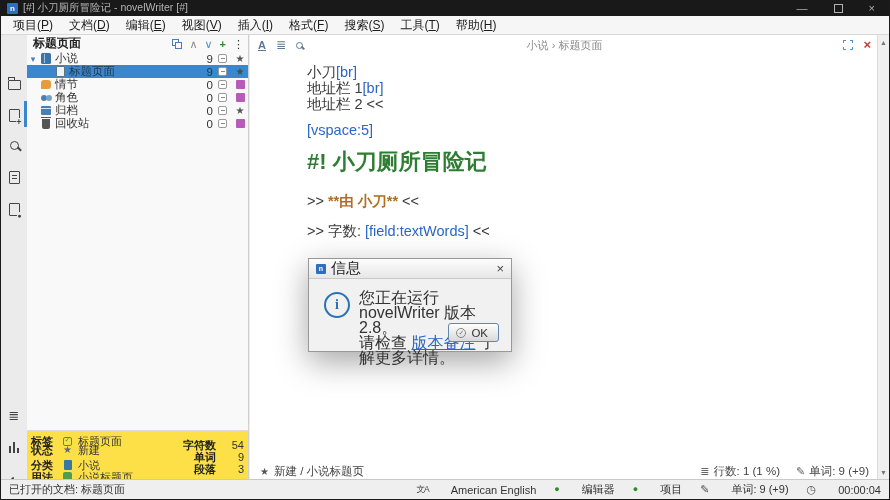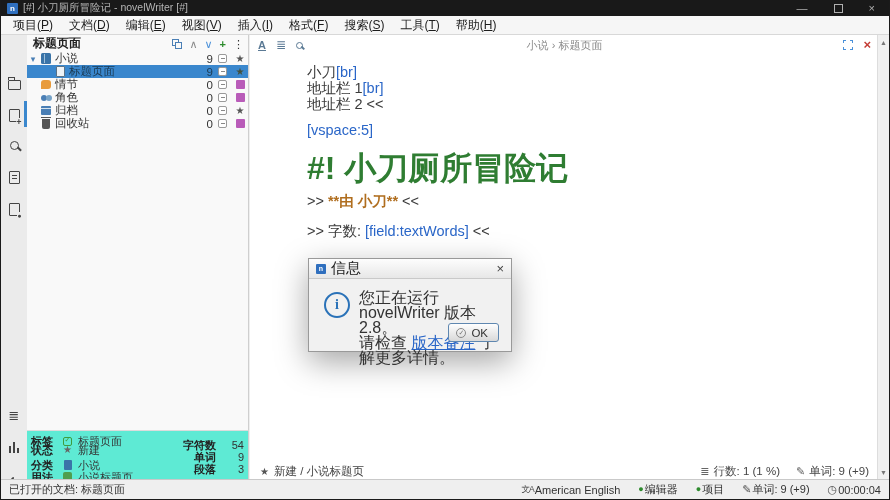--- a/index.html
+++ b/index.html
@@ -69,21 +69,21 @@
   .i-bubble { width:10px; height:9px; background:#e89b3c; border-radius:3px 3px 3px 0; }
   .i-people { width:11px; height:10px; position:relative; }
   .i-people::before,.i-people::after { content:""; position:absolute; width:6px; height:6px; border-radius:50%; background:#4a7fb5; top:2px; }
   .i-people::before { left:0; } .i-people::after { right:0; background:#76a3c8; }
   .i-box { width:10px; height:9px; background:#4a7fb5; border-radius:1px; position:relative; }
   .i-box::after { content:""; position:absolute; left:0; right:0; top:2px; height:1.2px; background:#d6e4ef; }
   .i-trash { width:8px; height:10px; background:#555; border-radius:0 0 2px 2px; position:relative; }
   .i-trash::after { content:""; position:absolute; left:-1px; right:-1px; top:-2px; height:1.5px; background:#555; }
 
   
-  .details { position:absolute; left:26px; top:430px; width:222px; height:50px; background:#5eead4;
+  .details { position:absolute; left:26px; top:430px; width:222px; height:50px; background:#fde047;
              border-top:1px solid #dcdcdc; border-right:1px solid #cfcfcf; font-size:11px; }
   .drow { position:absolute; left:4px; height:12px; display:flex; align-items:center; gap:5px; }
   .dlabel { font-weight:bold; color:#222; width:26px; }
   .dval { color:#333; white-space:nowrap; }
   .di { width:11px; display:flex; justify-content:center; }
   .di-tag { width:9px; height:9px; border:1.3px solid #3f9d3f; border-radius:2px; position:relative; }
   .di-tag::after { content:"✓"; position:absolute; font-size:7px; color:#3f9d3f; left:0.5px; top:-1.5px; }
   .di-star { font-size:10px; color:#666; line-height:10px; }
   .di-book { width:8px; height:10px; background:#3a74a8; border-radius:1px; }
   .di-usage { width:9px; height:10px; background:#4f9d4f; border-radius:2px; }
@@ -103,21 +103,21 @@
   .eh-crumb { position:absolute; left:50%; transform:translateX(-50%); font-size:11px; color:#8a8a8a; }
   .eh-right { margin-left:auto; display:flex; gap:10px; align-items:center; }
   .eh-max { width:10px; height:10px; position:relative; border:1.3px solid #4a90d9; }
   .eh-max::before { content:""; position:absolute; left:2px; right:2px; top:-2px; bottom:-2px; background:#fff; }
   .eh-max::after { content:""; position:absolute; left:-2px; right:-2px; top:2px; bottom:2px; background:#fff; }
   .eh-close { color:var(--red); font-size:13px; font-weight:bold; line-height:12px; }
 
   .ed-content { position:absolute; left:57px; top:0; right:20px; bottom:20px; }
   .eline { position:absolute; font-size:14.5px; color:#3a3a3a; white-space:nowrap; }
   .tag { color:var(--accent); }
-  .etitle { position:absolute; font-size:32px; font-weight:bold; color:var(--green); white-space:nowrap; }
+  .etitle { position:absolute; font-size:22px; font-weight:bold; color:var(--green); white-space:nowrap; }
   .bold-orange { color:var(--orange); font-weight:bold; }
 
   .ed-footer { position:absolute; left:0; right:0; bottom:0; height:18px; display:flex; align-items:center;
                padding:0 10px; font-size:11.5px; color:#444; gap:5px; }
   .ef-star { font-size:10px; color:#555; }
   .ef-right { margin-left:auto; display:flex; gap:16px; }
   .ef-item { display:flex; gap:4px; align-items:center; }
   .ef-ic { color:#666; font-size:11px; }
 
   
@@ -141,21 +141,21 @@
   .dlg-ok { position:absolute; right:12px; bottom:9px; height:19px; padding:0 10px 0 7px;
             border:1px solid #5f87b0; border-radius:3px; background:linear-gradient(#fefefe,#d9d9d9);
             font-size:11.5px; color:#333; display:flex; align-items:center; gap:5px; }
   .ok-ic { width:10px; height:10px; border:1px solid #888; border-radius:50%; color:#777; font-size:7px;
            display:flex; align-items:center; justify-content:center; line-height:10px; }
 
   
   .statusbar { position:absolute; left:0; bottom:0; width:100%; height:20px; background:#efefef;
                border-top:1px solid #c9c9c9; display:flex; align-items:center; padding:0 8px; font-size:11px; color:#333; }
   .sb-right { margin-left:auto; display:flex; gap:18px; align-items:center; }
-  .sb-item { display:flex; gap:1px; align-items:center; }
+  .sb-item { display:flex; gap:22px; align-items:center; }
   .sb-lang-ic { font-size:8.5px; color:#444; letter-spacing:-1px; }
   .led { color:var(--statusgreen); font-size:9px; line-height:9px; }
   .sb-ic { color:#555; font-size:11px; }
 </style>
 </head>
 <body>
 
 <div class="titlebar">
   <div class="appicon">n</div>
   <div class="titletext">[#] 小刀厕所冒险记 - novelWriter [#]</div>

